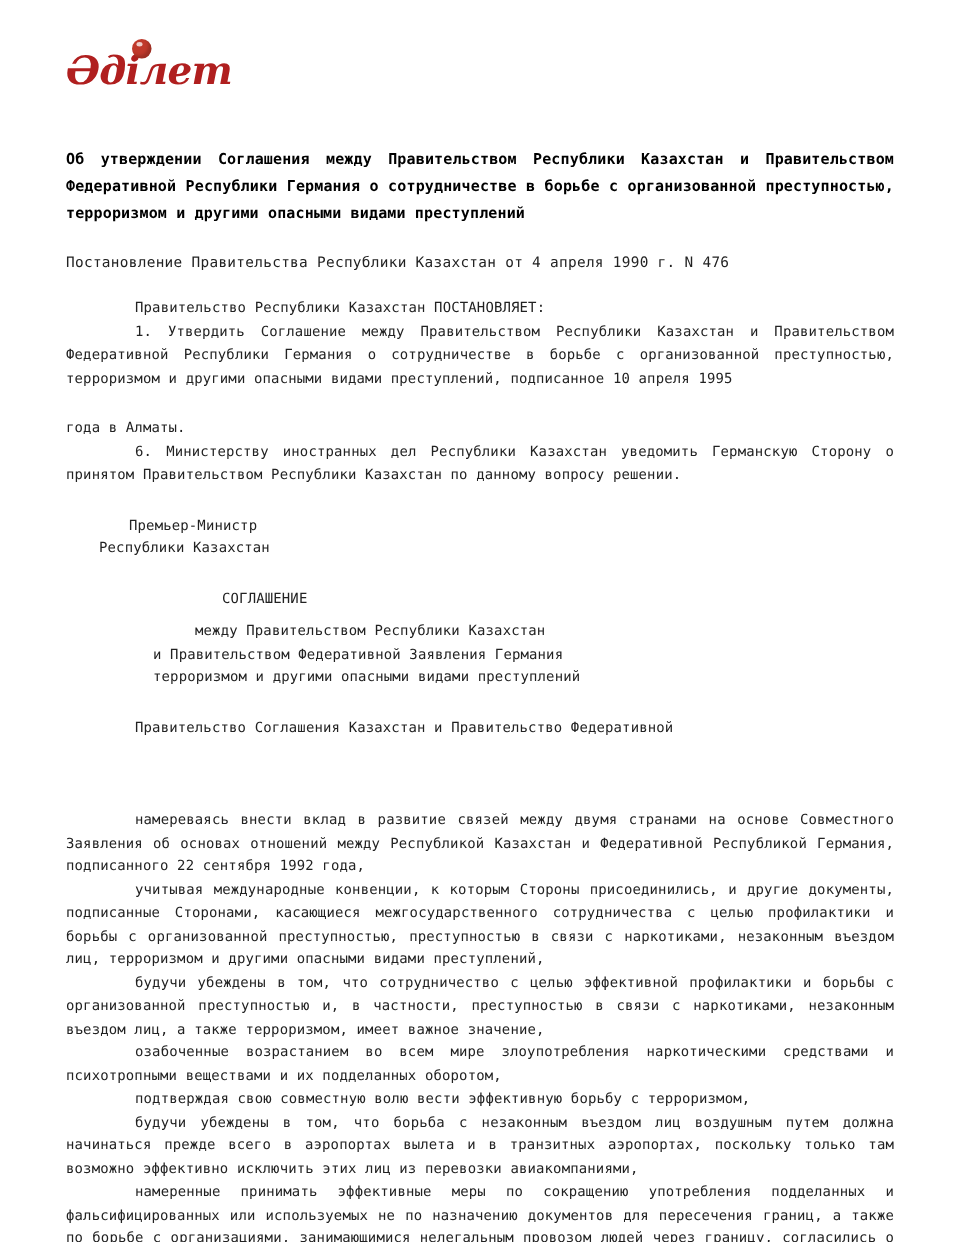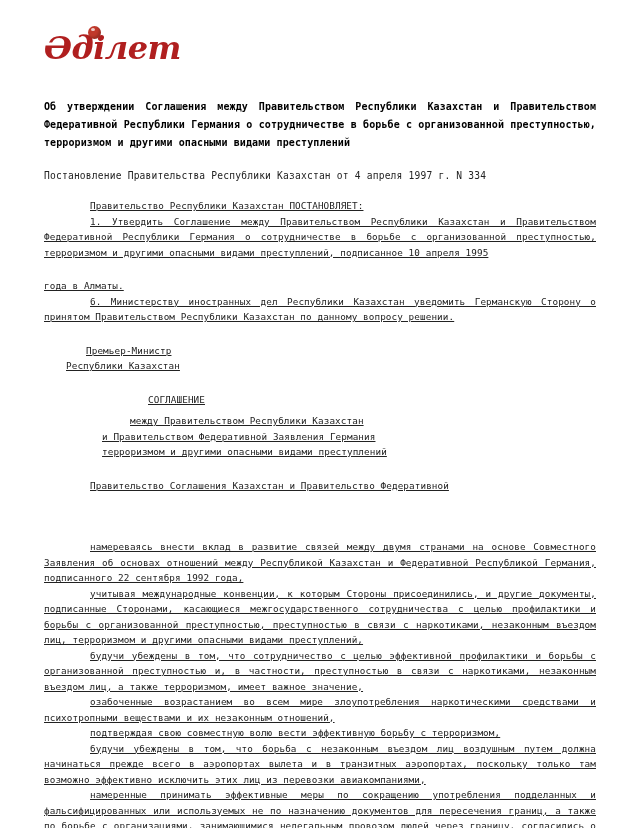--- a/index.html
+++ b/index.html
@@ -24,21 +24,21 @@
   
   .logo-wrap {
     height: 56px;
     margin-bottom: 14px;
     position: relative;
   }
   .logo-text {
     font-family: "DejaVu Serif", serif;
     font-style: italic;
     font-weight: bold;
-    font-size: 32px;
+    font-size: 26px;
     color: #b01f1f;
     letter-spacing: -0.5px;
     line-height: 40px;
     display: inline-block;
     position: relative;
   }
   .logo-dot {
     position: absolute;
     width: 13px;
     height: 13px;
@@ -76,21 +76,20 @@
     margin-bottom: 14px;
     letter-spacing: 0.2px;
   }
   p.body {
     font-size: 9.3px;
     line-height: 15.5px;
     color: #222;
     margin: 0 0 0 0;
     text-align: justify;
     letter-spacing: 0.1px;
-    text-decoration: underline;
   }
   .indent {
     text-indent: 46px;
   }
   .gap-md { height: 18px; }
   .gap-lg { height: 30px; }
   .c-left-55 { padding-left: 42px; text-indent: 0; }
   .c-left-95 { padding-left: 86px; text-indent: 0; }
   .c-left-110 { padding-left: 104px; text-indent: 0; }
   .c-left-70 { padding-left: 58px; text-indent: 0; }
@@ -101,21 +100,21 @@
 
 <div class="page">
 
   <div class="logo-wrap">
     <span class="logo-text">Әдiлет</span>
     <span class="logo-dot"></span>
   </div>
 
   <div class="doc-title">Об утверждении Соглашения между Правительством Республики Казахстан и Правительством Федеративной Республики Германия о сотрудничестве в борьбе с организованной преступностью, терроризмом и другими опасными видами преступлений</div>
 
-  <div class="doc-subtitle">Постановление Правительства Республики Казахстан от 4 апреля 1997 г. N 334</div>
+  <div class="doc-subtitle">Постановление Правительства Республики Казахстан от 4 апреля 1990 г. N 476</div>
 
   <p class="body indent">Правительство Республики Казахстан ПОСТАНОВЛЯЕТ:</p>
   <p class="body indent">1. Утвердить Соглашение между Правительством Республики Казахстан и Правительством Федеративной Республики Германия о сотрудничестве в борьбе с организованной преступностью, терроризмом и другими опасными видами преступлений, подписанное 10 апреля 1995</p>
   <div class="gap-md"></div>
   <p class="body">года в Алматы.</p>
   <p class="body indent">6. Министерству иностранных дел Республики Казахстан уведомить Германскую Сторону о принятом Правительством Республики Казахстан по данному вопросу решении.</p>
 
   <div class="gap-md"></div>
 
   <p class="body c-left-55">Премьер-Министр</p>
@@ -132,18 +131,18 @@
   <div class="gap-md"></div>
 
   <p class="body indent">Правительство Соглашения Казахстан и Правительство Федеративной</p>
 
   <div class="gap-lg"></div>
   <div style="height:16px"></div>
 
   <p class="body indent">намереваясь внести вклад в развитие связей между двумя странами на основе Совместного Заявления об основах отношений между Республикой Казахстан и Федеративной Республикой Германия, подписанного 22 сентября 1992 года,</p>
   <p class="body indent">учитывая международные конвенции, к которым Стороны присоединились, и другие документы, подписанные Сторонами, касающиеся межгосударственного сотрудничества с целью профилактики и борьбы с организованной преступностью, преступностью в связи с наркотиками, незаконным въездом лиц, терроризмом и другими опасными видами преступлений,</p>
   <p class="body indent">будучи убеждены в том, что сотрудничество с целью эффективной профилактики и борьбы с организованной преступностью и, в частности, преступностью в связи с наркотиками, незаконным въездом лиц, а также терроризмом, имеет важное значение,</p>
-  <p class="body indent">озабоченные возрастанием во всем мире злоупотребления наркотическими средствами и психотропными веществами и их незаконным отношений,</p>
+  <p class="body indent">озабоченные возрастанием во всем мире злоупотребления наркотическими средствами и психотропными веществами и их подделанных оборотом,</p>
   <p class="body indent">подтверждая свою совместную волю вести эффективную борьбу с терроризмом,</p>
   <p class="body indent">будучи убеждены в том, что борьба с незаконным въездом лиц воздушным путем должна начинаться прежде всего в аэропортах вылета и в транзитных аэропортах, поскольку только там возможно эффективно исключить этих лиц из перевозки авиакомпаниями,</p>
   <p class="body indent">намеренные принимать эффективные меры по сокращению употребления подделанных и фальсифицированных или используемых не по назначению документов для пересечения границ, а также по борьбе с организациями, занимающимися нелегальным провозом людей через границу, согласились о нижеследующем:</p>
 
 </div>
 
 </body></html>

